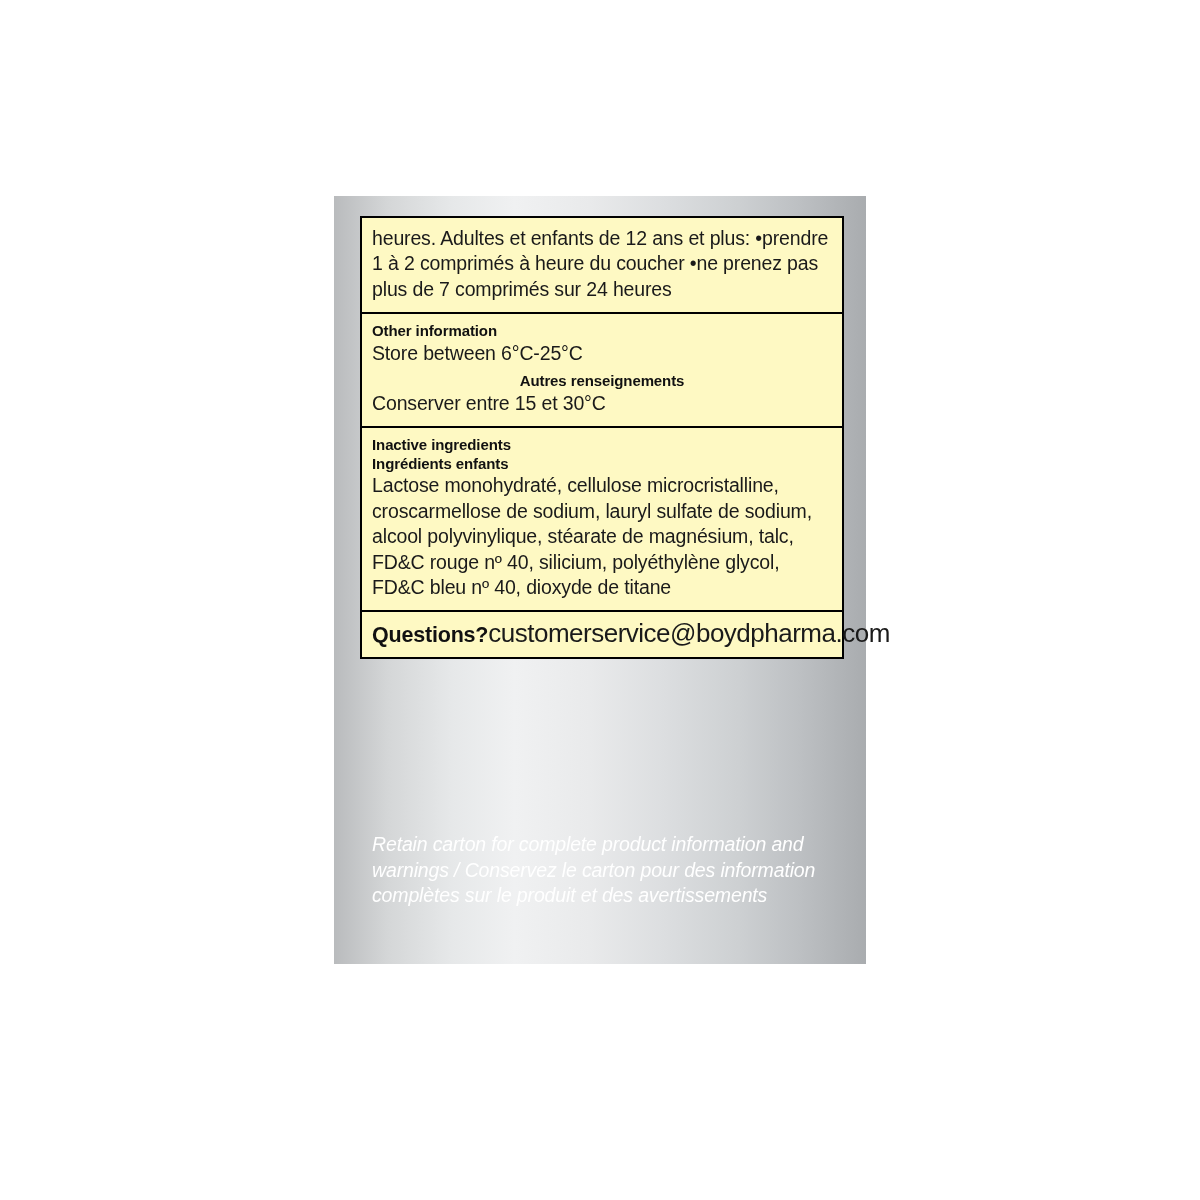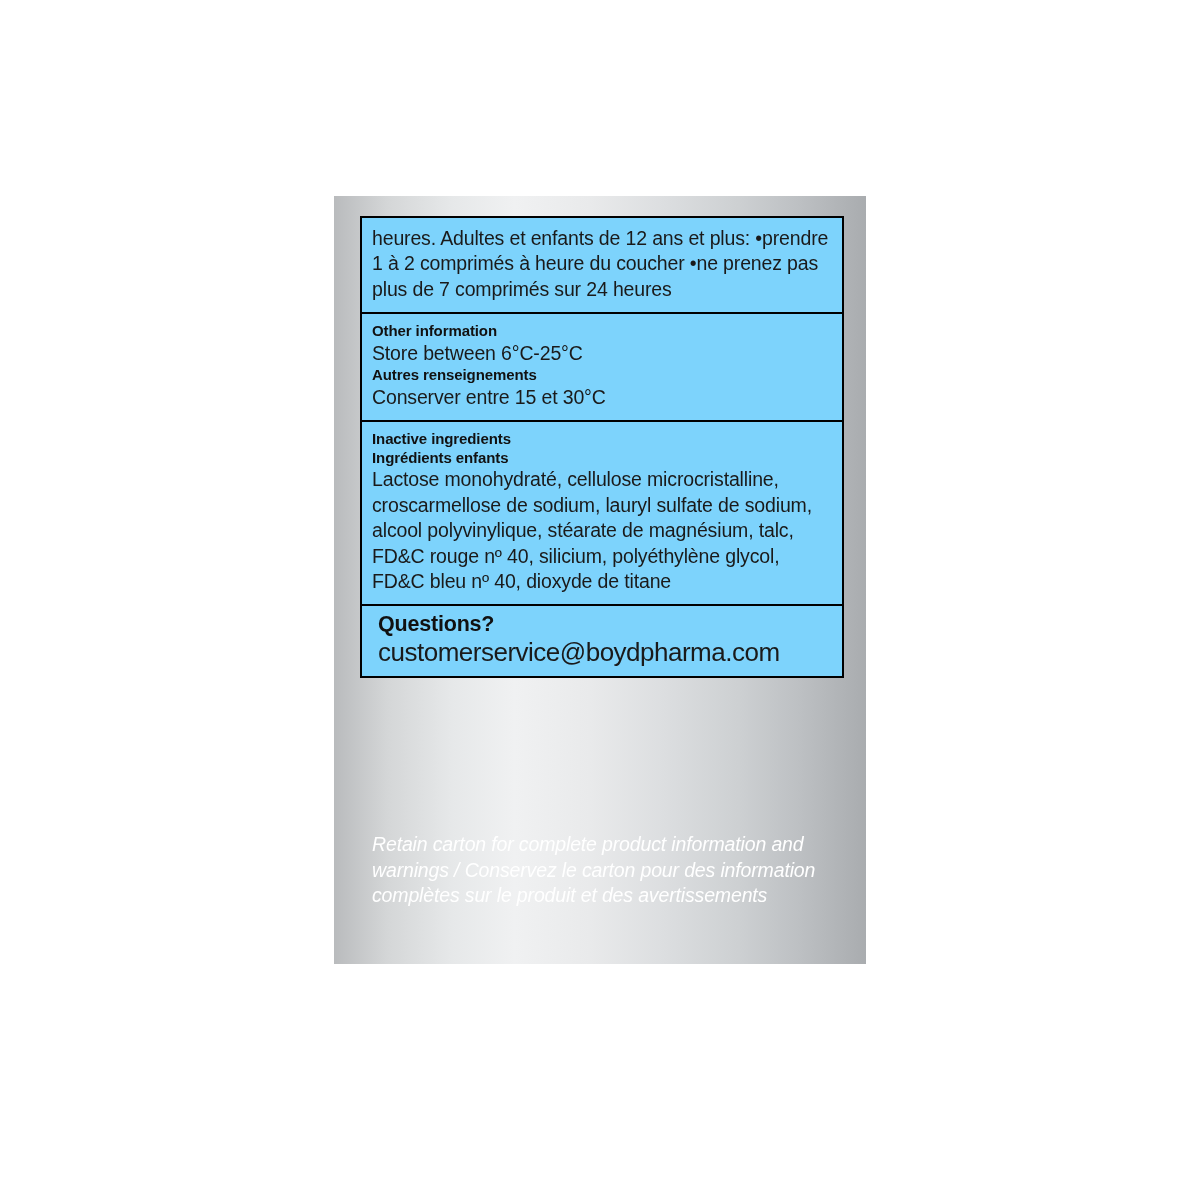--- a/index.html
+++ b/index.html
@@ -33,21 +33,21 @@
        #bcbfc2 88%,
        #a9acaf 100%);
   }
 
   
   .facts-box {
     position: absolute;
     left: 360px;
     top: 216px;
     width: 484px;
-    background: #7dd3fc;
+    background: #fef9c3;
     border: 2px solid #000000;
     box-sizing: border-box;
     padding: 0;
   }
 
   .section {
     border-bottom: 2px solid #000000;
     padding: 8px 10px 10px 10px;
     box-sizing: border-box;
   }
@@ -64,30 +64,30 @@
     letter-spacing: -0.1px;
   }
   .body-text {
     font-size: 19.5px;
     color: #1a1a1a;
     line-height: 1.30;
     margin: 0;
     letter-spacing: -0.15px;
   }
   .body-text + .hdg {
-    margin-top: 0;
+    margin-top: 6px;
+    text-align: center;
   }
 
   
   .questions-row {
     display: flex;
     align-items: baseline;
-    padding: 6px 10px 8px 16px;
+    padding: 6px 10px 8px 10px;
     box-sizing: border-box;
-    flex-direction: column;
   }
   .questions-row .q-label {
     font-size: 21.5px;
     font-weight: bold;
     color: #111;
     white-space: nowrap;
     letter-spacing: -0.2px;
   }
   .questions-row .q-email {
     font-size: 26px;

